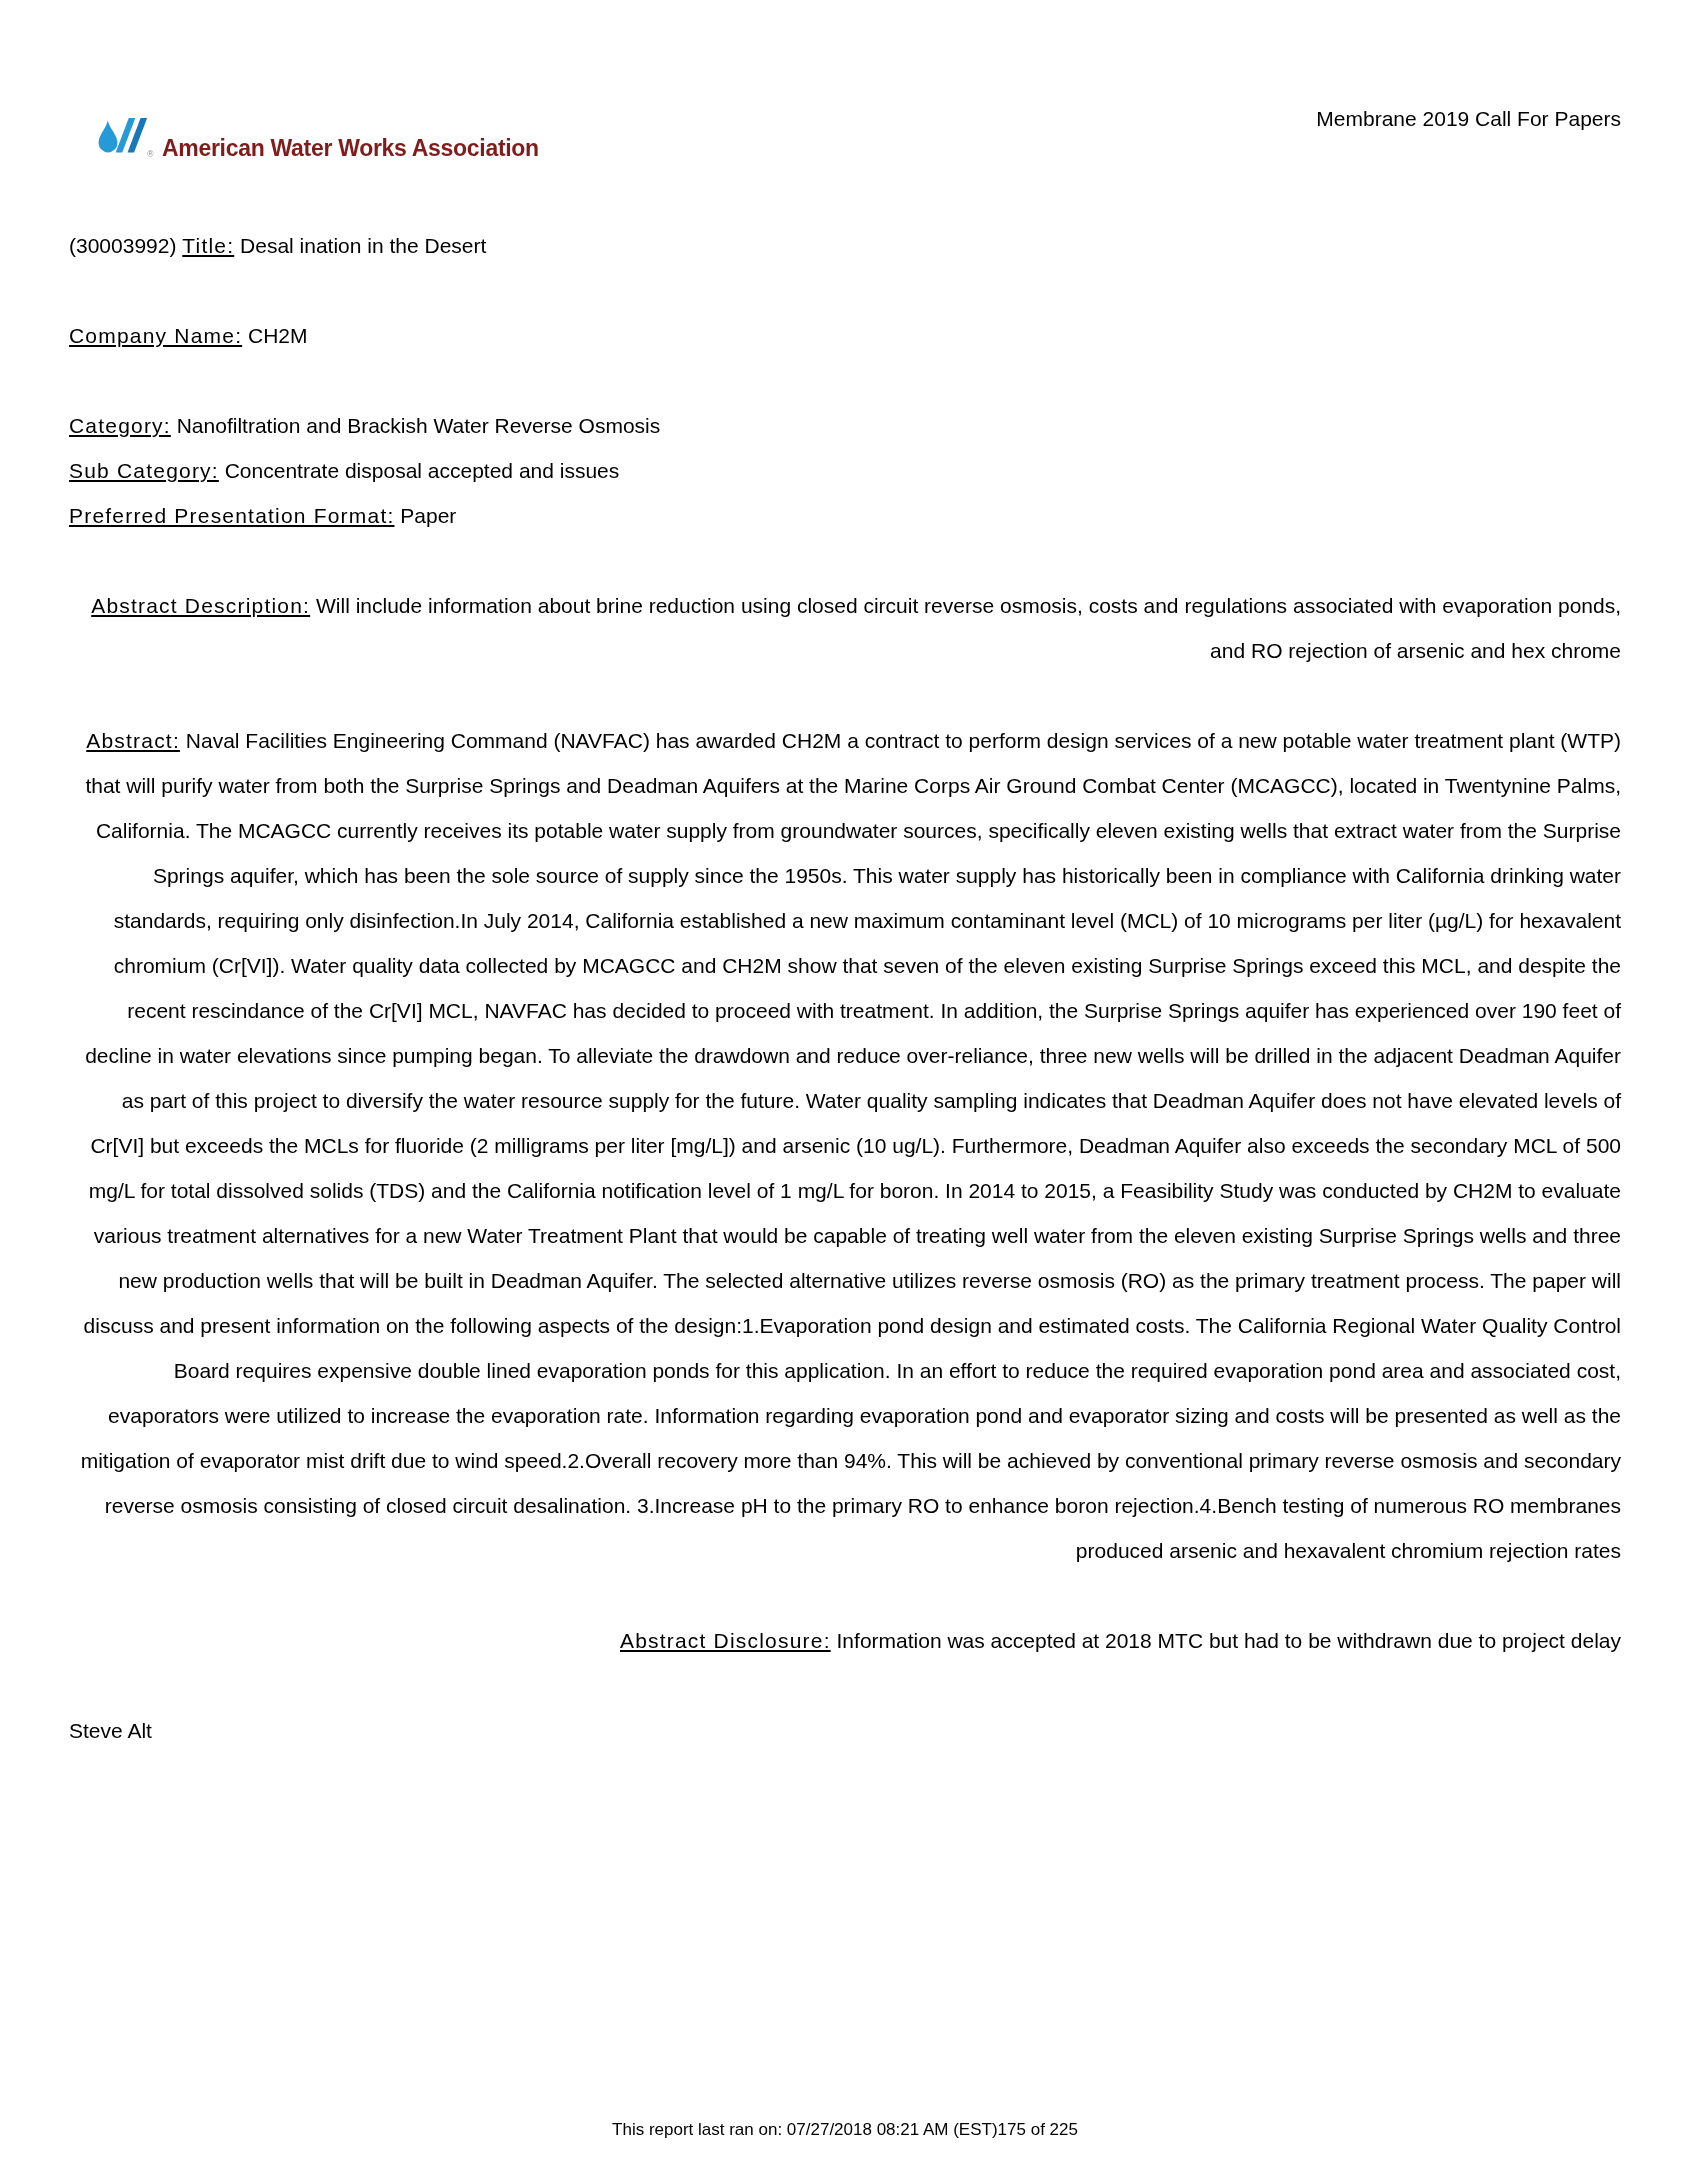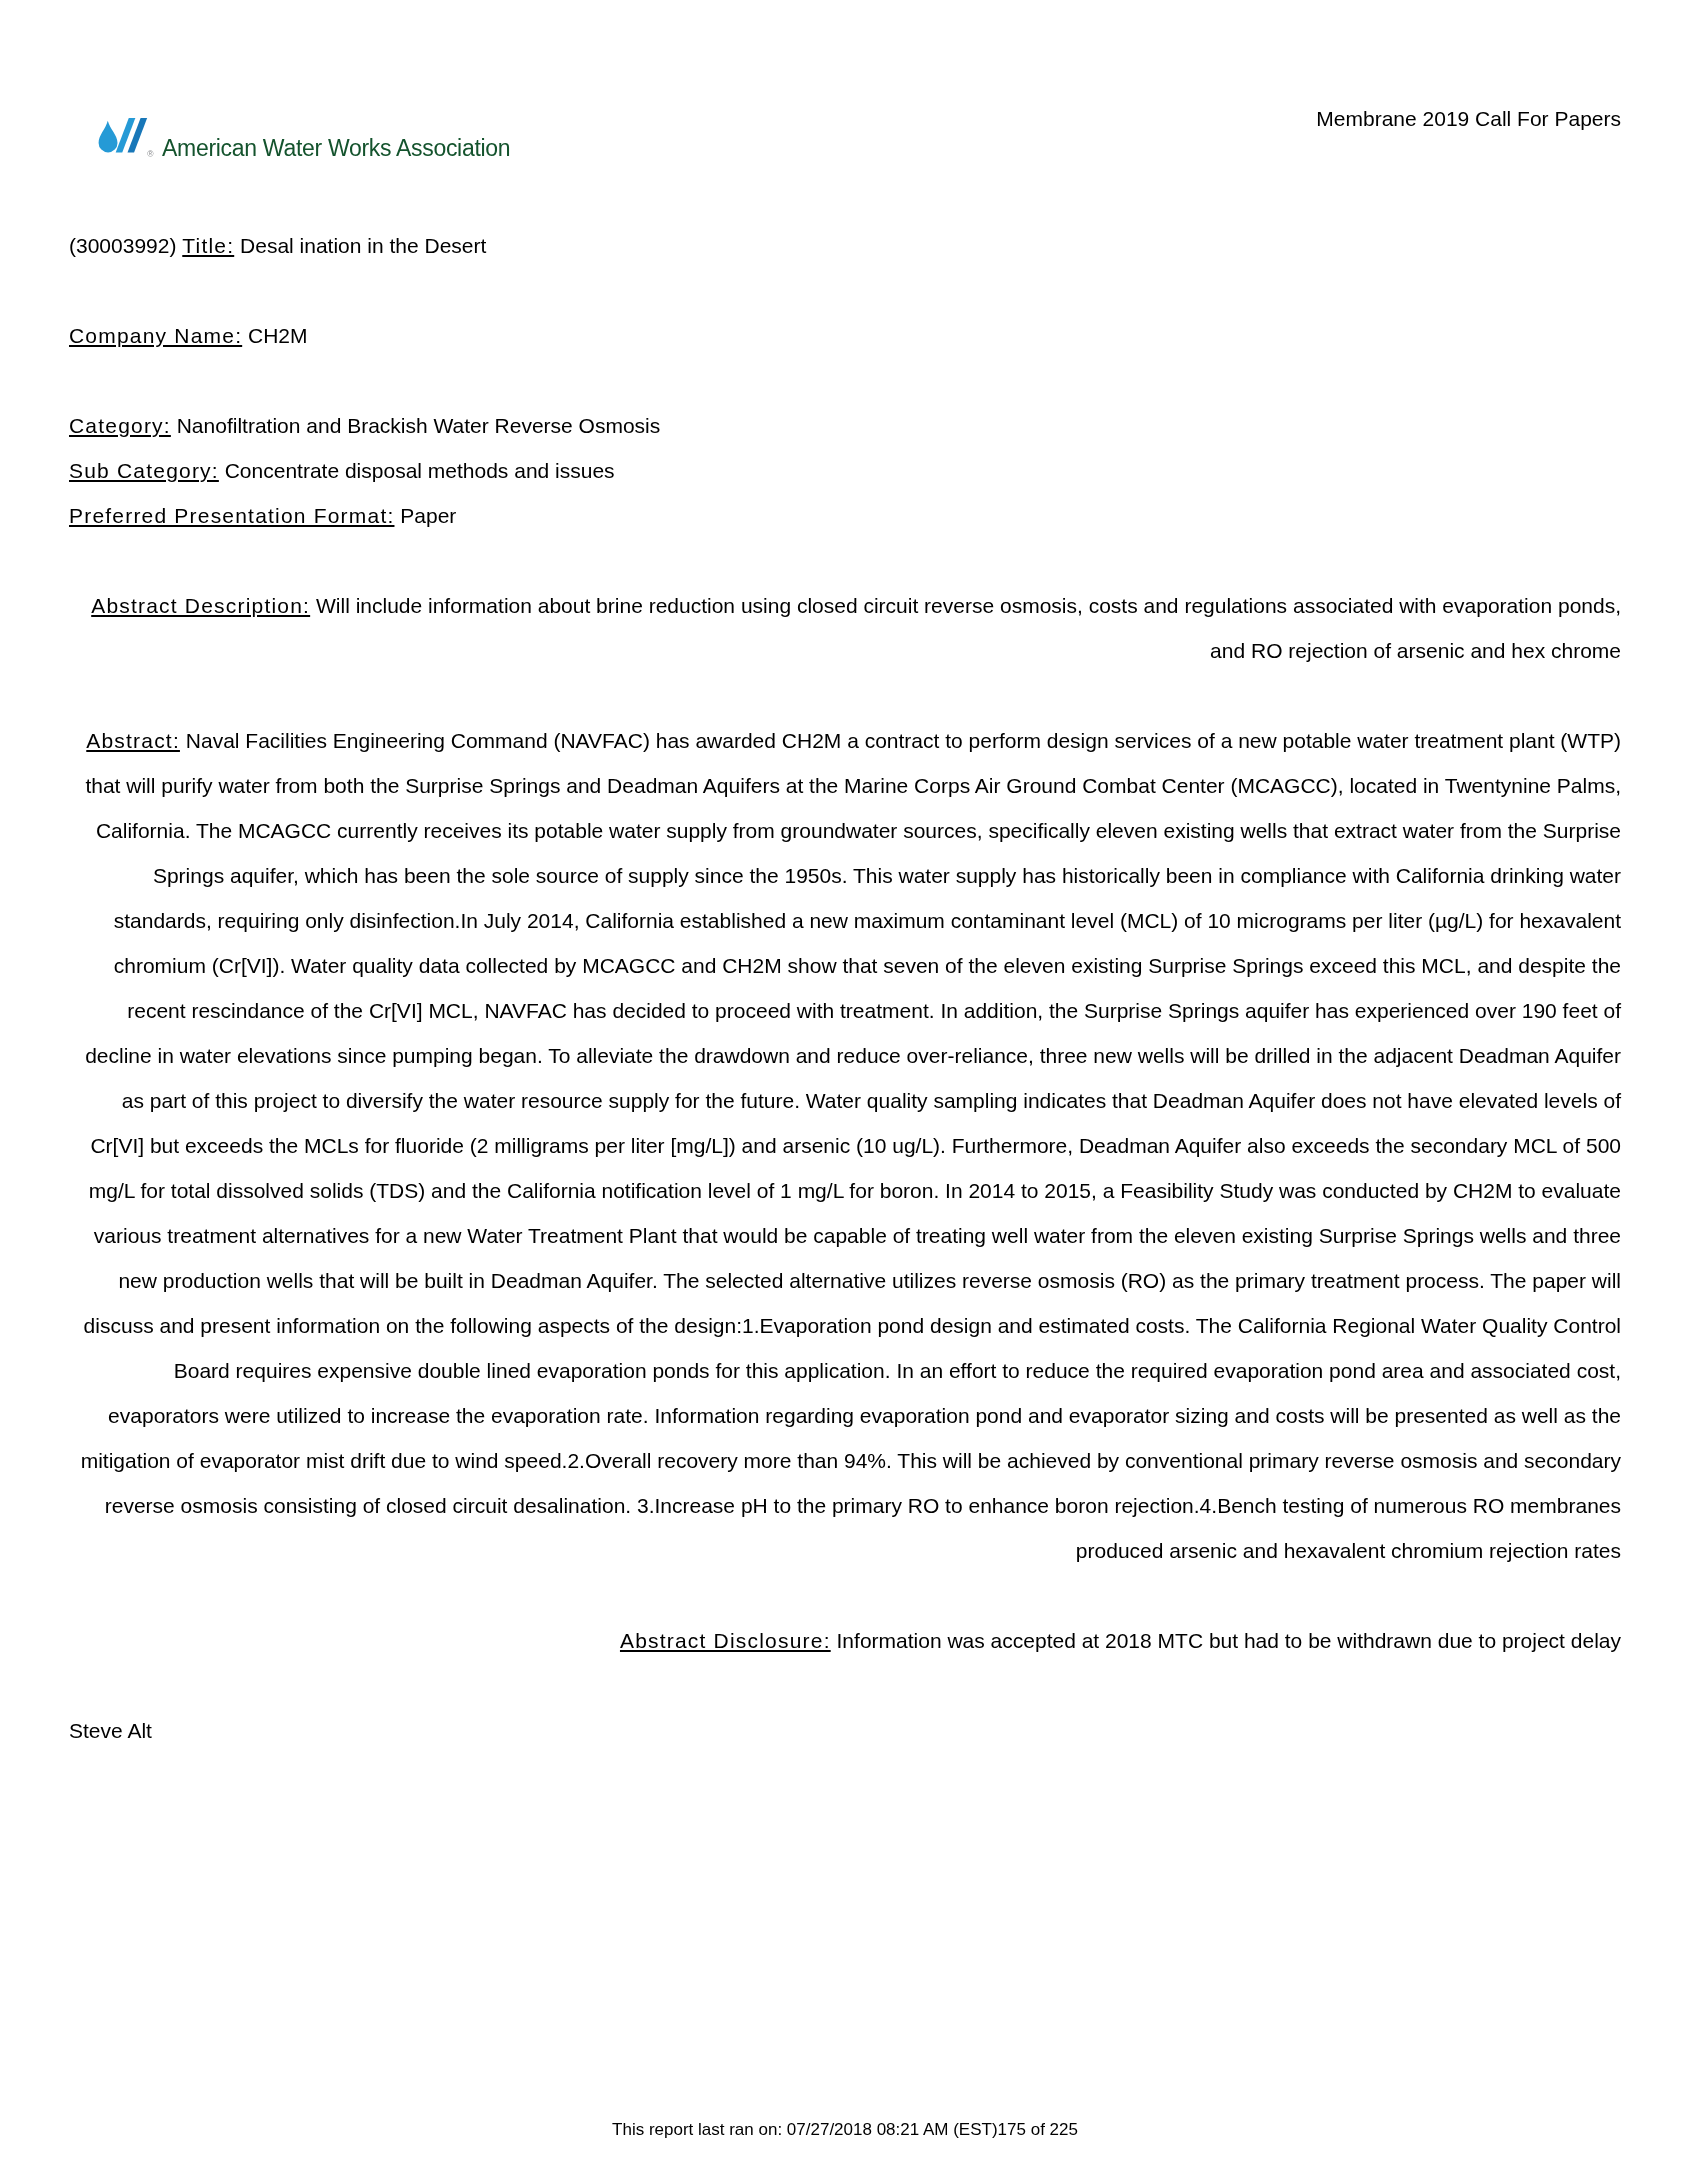--- a/index.html
+++ b/index.html
@@ -25,22 +25,22 @@
     position: absolute;
     left: 94px;
     top: 115px;
     display: flex;
     align-items: flex-end;
     gap: 5px;
   }
   .logo svg { display: block; }
   .logo-text {
     font-size: 23px;
-    font-weight: normal;
-    color: #14532d;
+    font-weight: bold;
+    color: #7f1d1d;
     letter-spacing: -0.3px;
     line-height: 1;
     padding-bottom: 3px;
   }
   .report-title {
     position: absolute;
     right: 62px;
     top: 105px;
     font-size: 21px;
     line-height: 28px;
@@ -105,21 +105,21 @@
       </div>
     </div>
 
     <div class="block">
       <div>
         <span class="field-label">Category:</span>
         <span>Nanofiltration and Brackish Water Reverse Osmosis</span>
       </div>
       <div>
         <span class="field-label">Sub Category:</span>
-        <span>Concentrate disposal methods and issues</span>
+        <span>Concentrate disposal accepted and issues</span>
       </div>
       <div>
         <span class="field-label">Preferred Presentation Format:</span>
         <span>Paper</span>
       </div>
     </div>
 
     <div class="block">
       <p class="para">
         <span class="field-label">Abstract Description:</span>

